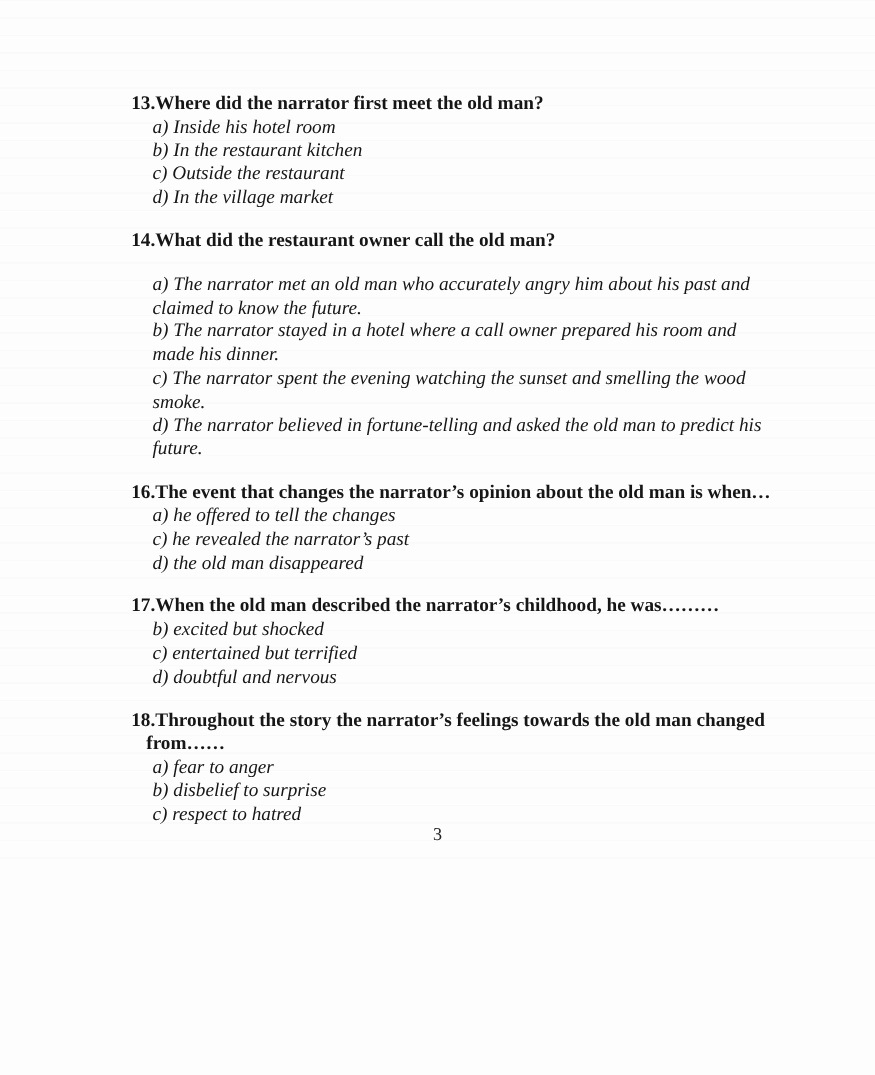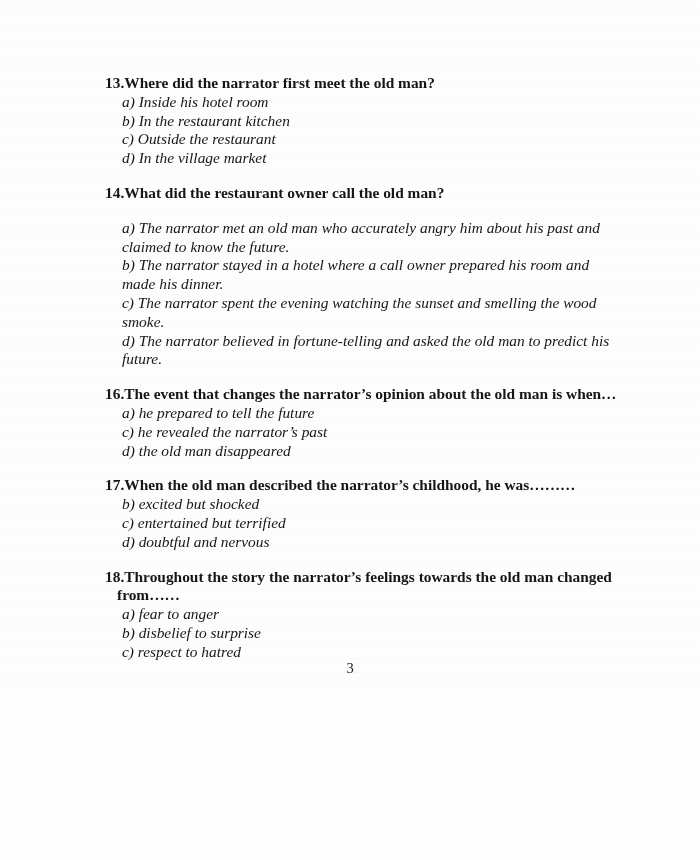--- a/index.html
+++ b/index.html
@@ -85,21 +85,21 @@
           <p class="q-option">c) The narrator spent the evening watching the sunset and smelling the wood
 smoke.</p>
           <p class="q-option">d) The narrator believed in fortune-telling and asked the old man to predict his
 future.</p>
         </div>
   </section>
 
   <section class="question">
     <h3 class="q-heading"><span>16.</span><span>The event that changes the narrator’s opinion about the old man is when…</span><span class="q-italic"></span><span></span></h3>
     <div class="q-options">
-          <p class="q-option">a) he prepared to tell the future</p>
+          <p class="q-option">a) he offered to tell the changes</p>
           <p class="q-option">c) he revealed the narrator’s past</p>
           <p class="q-option">d) the old man disappeared</p>
         </div>
   </section>
 
   <section class="question">
     <h3 class="q-heading"><span>17.</span><span>When the old man described the narrator’s childhood, he was………</span><span class="q-italic"></span><span></span></h3>
     <div class="q-options">
           <p class="q-option">b) excited but shocked</p>
           <p class="q-option">c) entertained but terrified</p>

